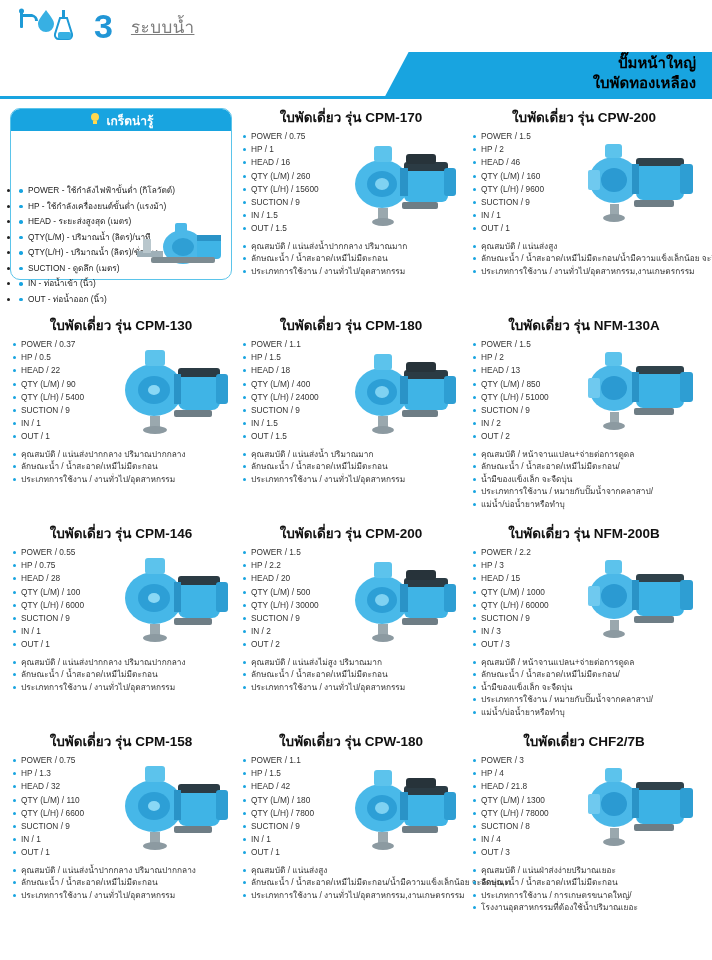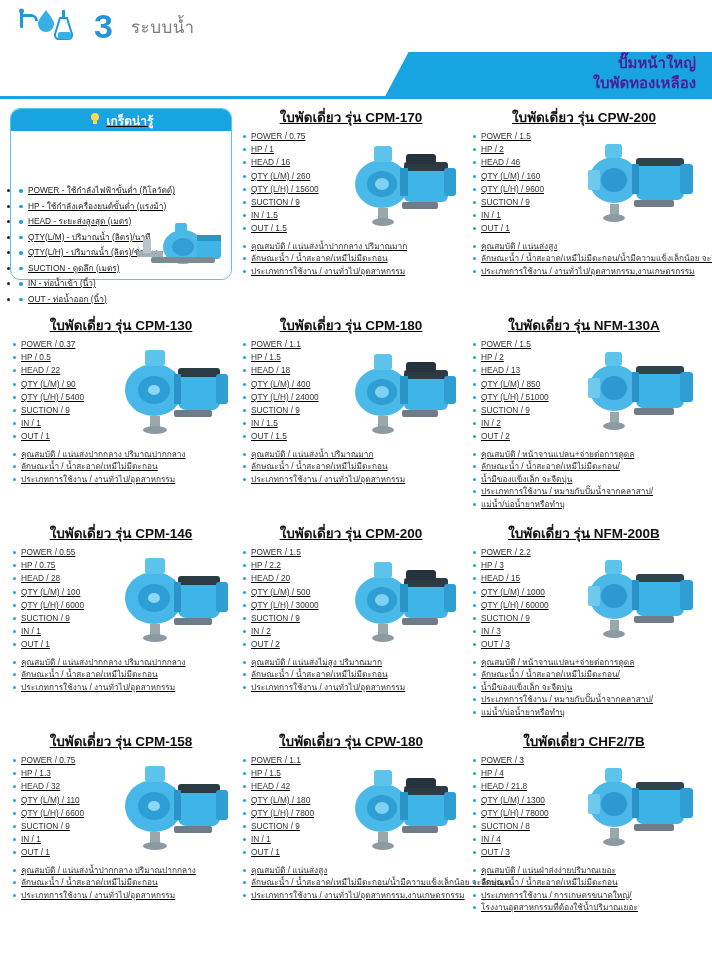--- a/index.html
+++ b/index.html
@@ -35,41 +35,42 @@
     font-weight: bold;
     color: #2196d6;
     line-height: 1;
     margin-left: 4px;
   }
   .hdr-title {
     font-size: 17px;
     color: #7d7d7d;
     margin-left: 8px;
     letter-spacing: .5px;
+    text-decoration: underline;
   }
   .hdr-band {
     position: absolute;
     left: 0; right: 0; top: 52px;
     height: 44px;
     background: #18a4e0;
     overflow: hidden;
   }
   .hdr-band:before {
     content: "";
     position: absolute;
     left: -40px; top: -20px;
     width: 430px; height: 110px;
     background: #ffffff;
     transform: skewX(-28deg);
   }
   .hdr-band-text {
     position: absolute;
     right: 16px; top: 1px;
     text-align: right;
-    color: #4c1d95;
+    color: #000000;
     font-size: 15px;
     line-height: 20px;
     font-weight: bold;
   }
   .hdr-rule {
     position: absolute;
     left: 0; right: 0; top: 96px;
     height: 3px;
     background: #18a4e0;
   }
@@ -77,21 +78,21 @@
   
   .grid {
     position: relative;
     padding: 6px 8px 0 8px;
     display: grid;
     grid-template-columns: 226px 226px 232px;
     grid-auto-rows: auto;
     column-gap: 4px;
     row-gap: 0;
   }
-  .cell { position: relative; padding: 4px 2px 6px 2px; min-height: 208px; text-decoration: underline; }
+  .cell { position: relative; padding: 4px 2px 6px 2px; min-height: 208px; }
 
   .card-title {
     font-size: 13.5px;
     font-weight: bold;
     color: #111111;
     text-align: center;
     margin-bottom: 2px;
     white-space: nowrap;
   }
   .card-body { position: relative; display: flex; }

